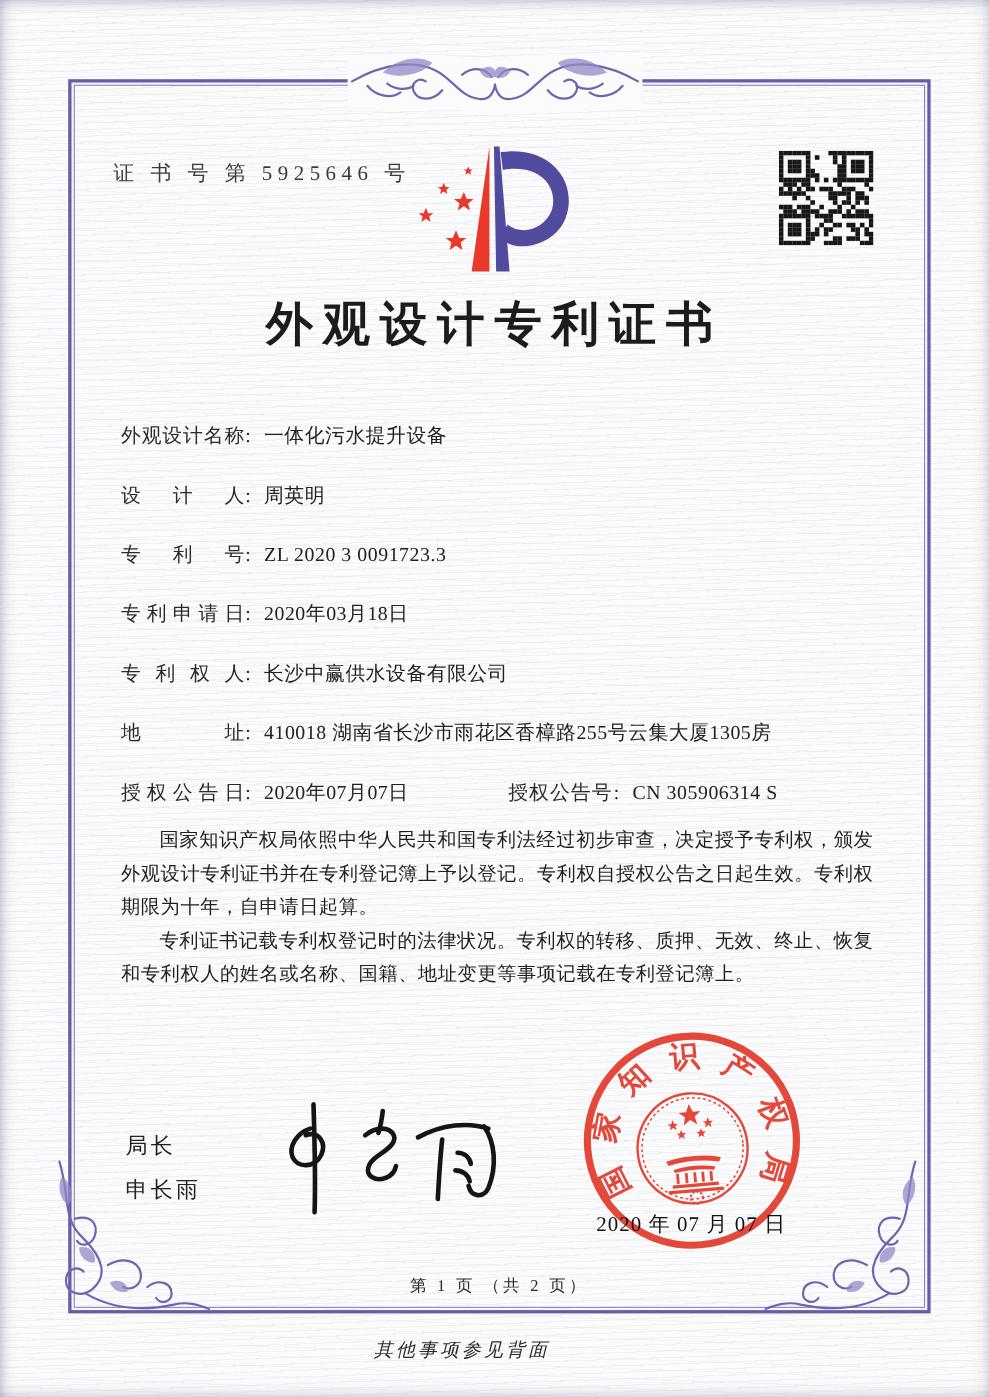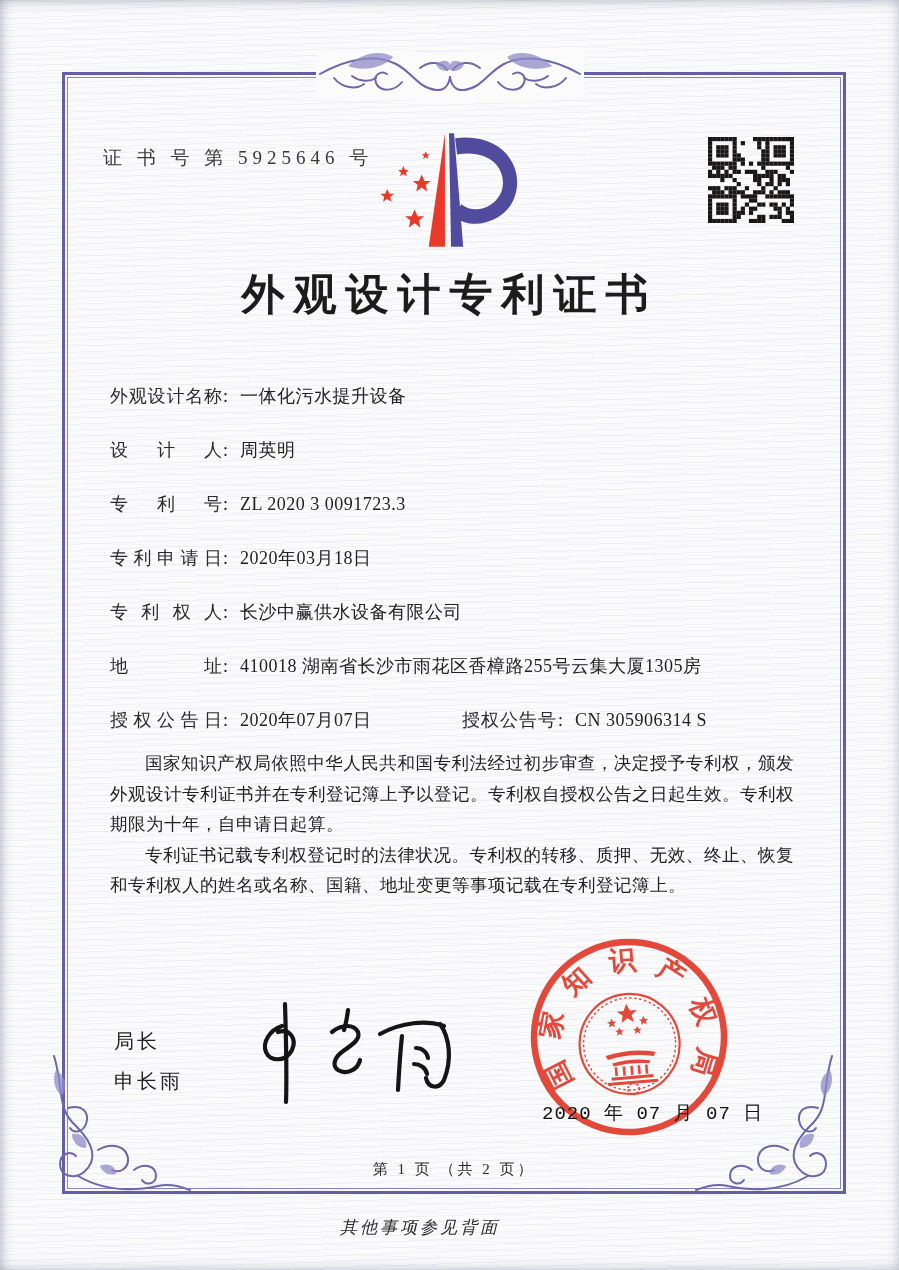--- a/index.html
+++ b/index.html
@@ -76,21 +76,21 @@
     font-family:"Liberation Sans","DejaVu Sans",sans-serif;letter-spacing:3px;}
   .signer-name{position:absolute;left:114px;top:1068px;font-size:20px;
     font-family:"Liberation Sans","DejaVu Sans",sans-serif;letter-spacing:3px;}
   .signature{position:absolute;left:230px;top:996px;width:240px;height:114px;}
 
   .seal{position:absolute;left:524px;top:932px;width:210px;height:210px;opacity:.92;}
   .seal-char{font-size:27px;fill:var(--seal-red);font-weight:700;
     text-anchor:middle;dominant-baseline:middle;font-family:"Liberation Serif",serif;}
   .seal-date{
     position:absolute;left:542px;top:1100px;font-size:19px;color:#111;
-    letter-spacing:1px;z-index:3;font-family:Liberation Mono, monospace;
+    letter-spacing:1px;z-index:3;
   }
 
   .page-num{
     position:absolute;left:62px;width:784px;top:1160px;text-align:center;
     font-size:15px;letter-spacing:3px;color:#2a2a2a;
   }
   .back-note{
     position:absolute;left:0;width:840px;top:1216px;text-align:center;
     font-size:17px;font-style:italic;letter-spacing:3px;color:#2c2c2c;
   }

